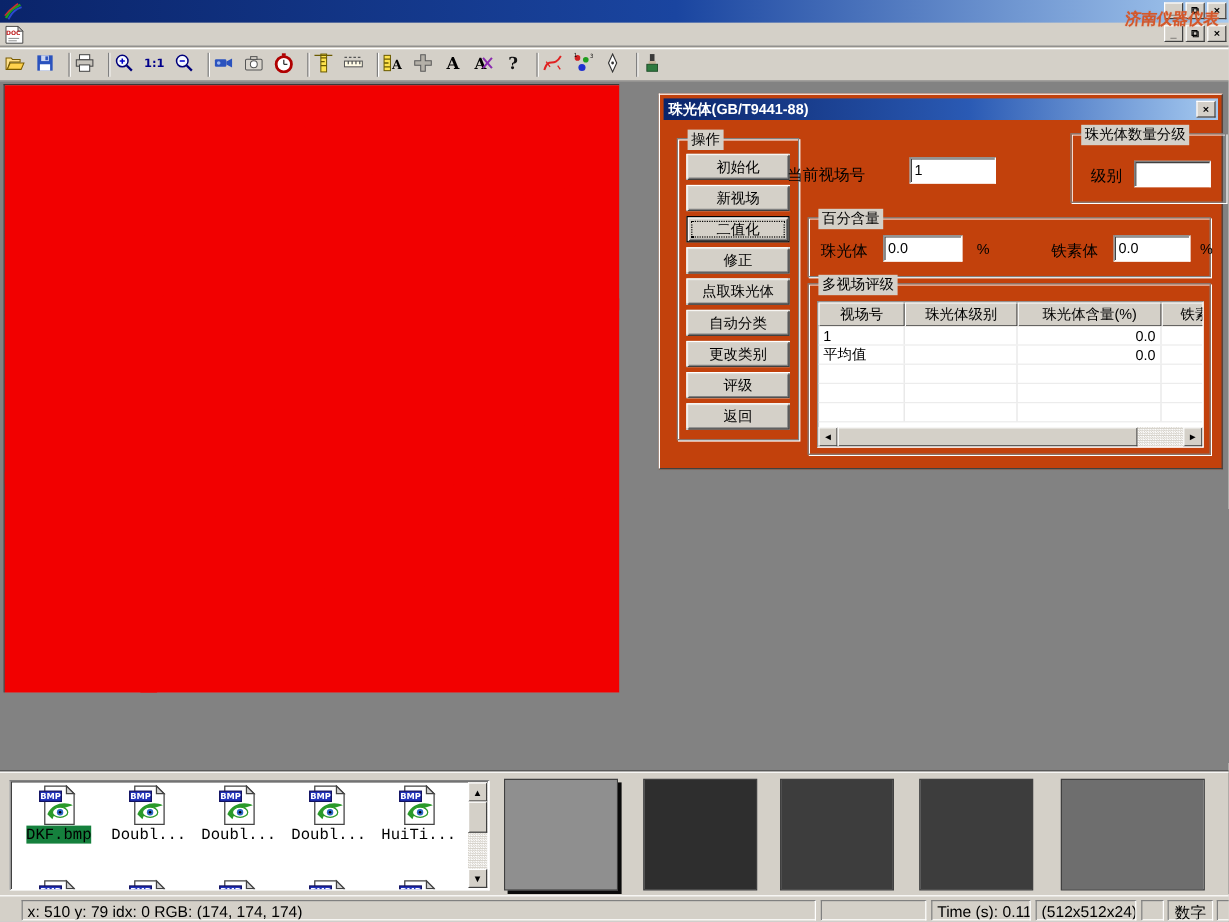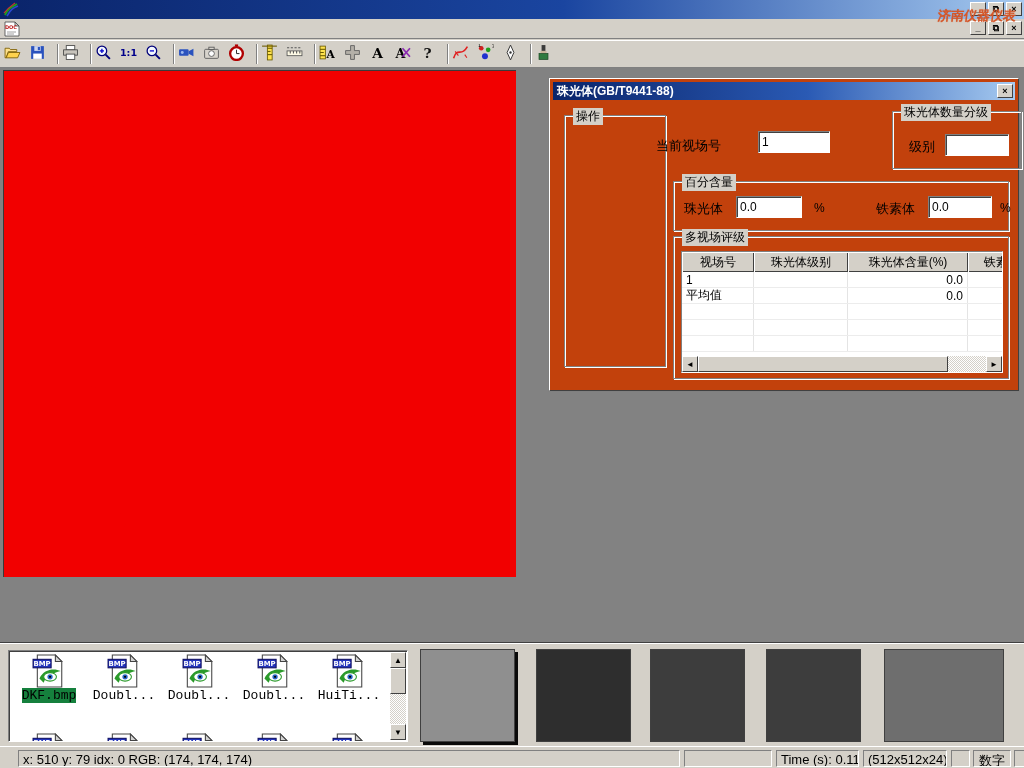--- a/index.html
+++ b/index.html
@@ -385,20 +385,31 @@
     </div>
 
     <div id="dialog">
       <div id="dlg-title">
         <span>珠光体(GB/T9441-88)</span>
         <div class="winbtn" id="dlg-close">×</div>
       </div>
 
       <div class="groupbox" id="op-group">
         <span class="glabel">操作</span>
+        <div id="op-buttons">
+            <button class="btn">初始化</button>
+            <button class="btn">新视场</button>
+            <button class="btn focused">二值化</button>
+            <button class="btn">修正</button>
+            <button class="btn">点取珠光体</button>
+            <button class="btn">自动分类</button>
+            <button class="btn">更改类别</button>
+            <button class="btn">评级</button>
+            <button class="btn">返回</button>
+          </div>
       </div>
 
       <span id="cur-label">当前视场号</span>
       <input id="cur-input" class="field" value="1" style="">
 
       <div class="groupbox" id="grade-group">
         <span class="glabel">珠光体数量分级</span>
         <span id="grade-label">级别</span>
         <input id="grade-input" class="field" style="">
       </div>

